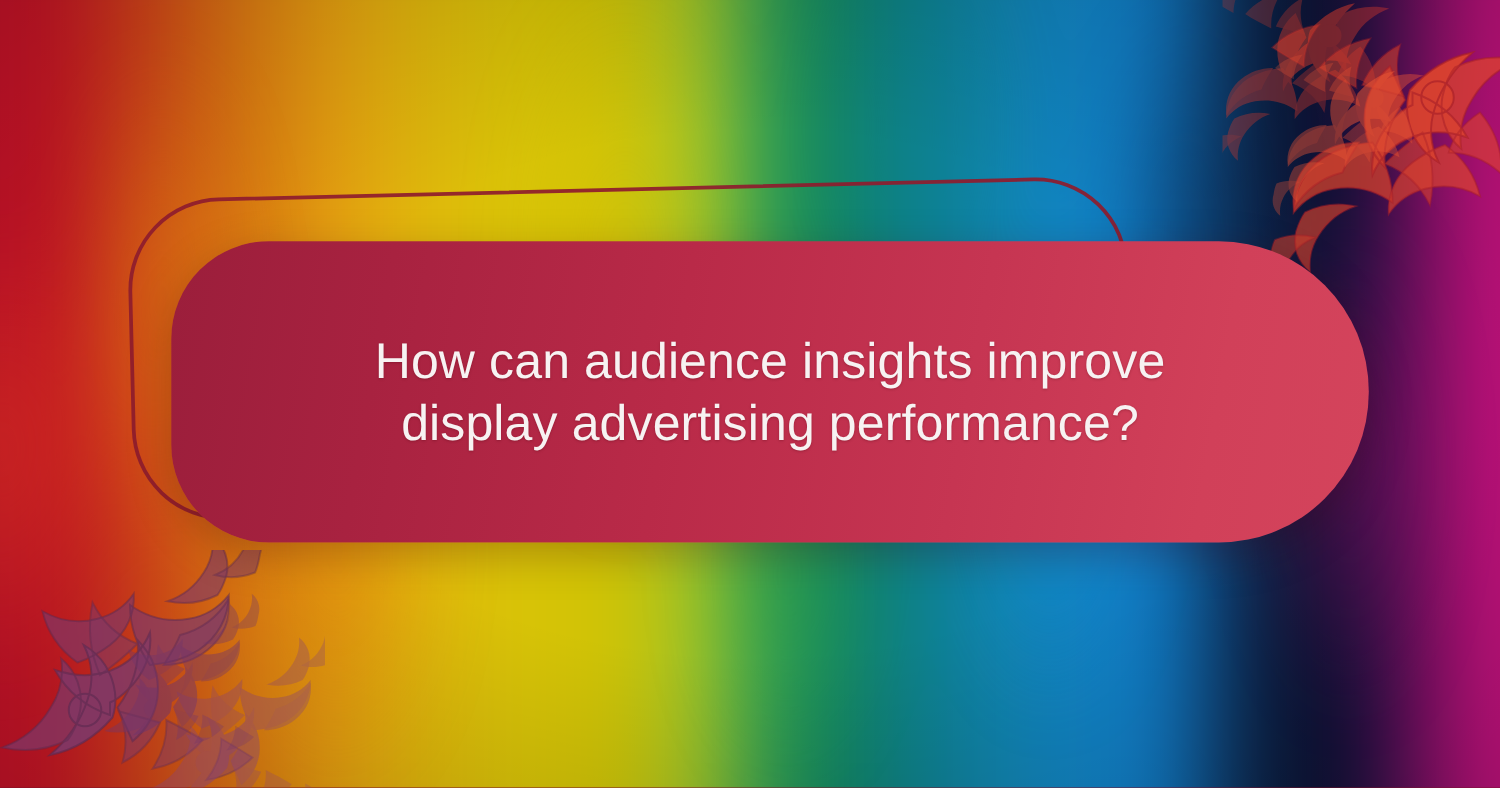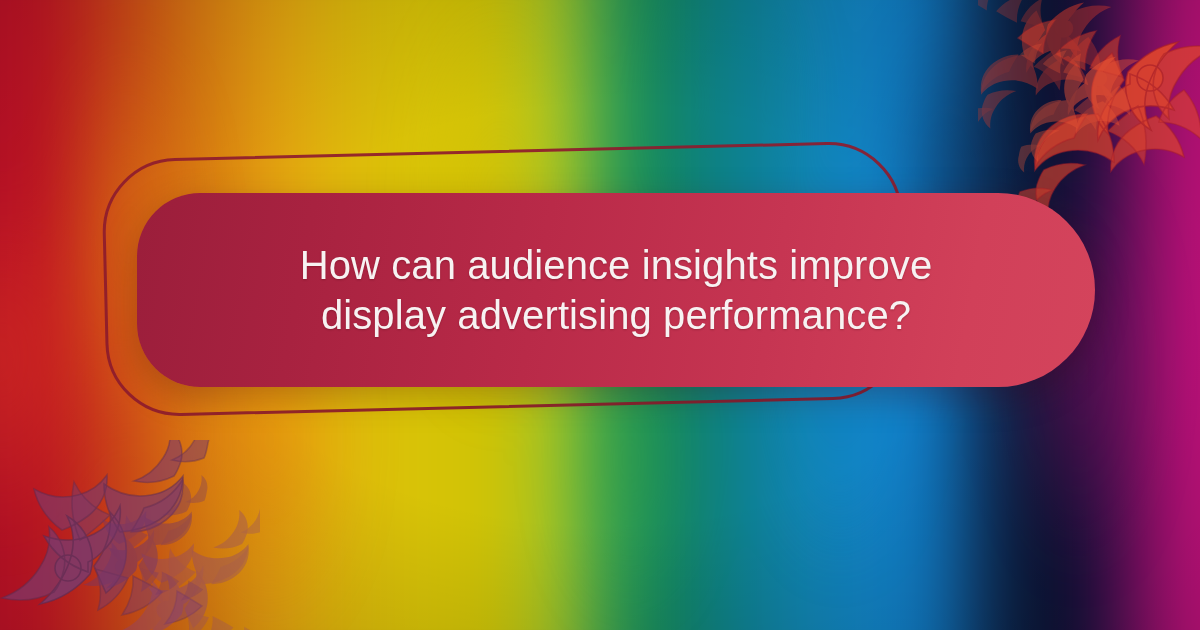--- a/index.html
+++ b/index.html
@@ -47,21 +47,21 @@
   .orn-bl{left:-10px;bottom:-10px;width:270px;height:200px;transform:scaleX(-1) scaleY(-1);}
 
   
   .card-outline{
     position:absolute;left:104px;top:150px;width:800px;height:258px;
     border:3px solid #8e1c2e;border-radius:74px;
     transform:rotate(-1.4deg);
     box-sizing:border-box;opacity:.92;
   }
   .card{
-    position:absolute;left:137px;top:193px;width:958px;height:194px;
+    position:absolute;left:137px;top:193px;width:958px;height:241px;
     border-radius:78px 120px 120px 78px;
     background:linear-gradient(100deg,#9b1e3b 0%, #a82240 18%, #b92a48 42%, #c63552 66%, #d14059 86%, #d44а5f 100%);
     background:linear-gradient(100deg,#9b1e3b 0%, #a82240 18%, #b92a48 42%, #c63552 66%, #d14059 86%, #d4445c 100%);
     display:flex;align-items:center;justify-content:center;
     box-shadow:0 10px 34px rgba(60,0,15,.28);
   }
   .headline{
     color:#f7f2f2;text-align:center;
     font-size:40px;line-height:50px;font-weight:400;
     letter-spacing:.1px;

